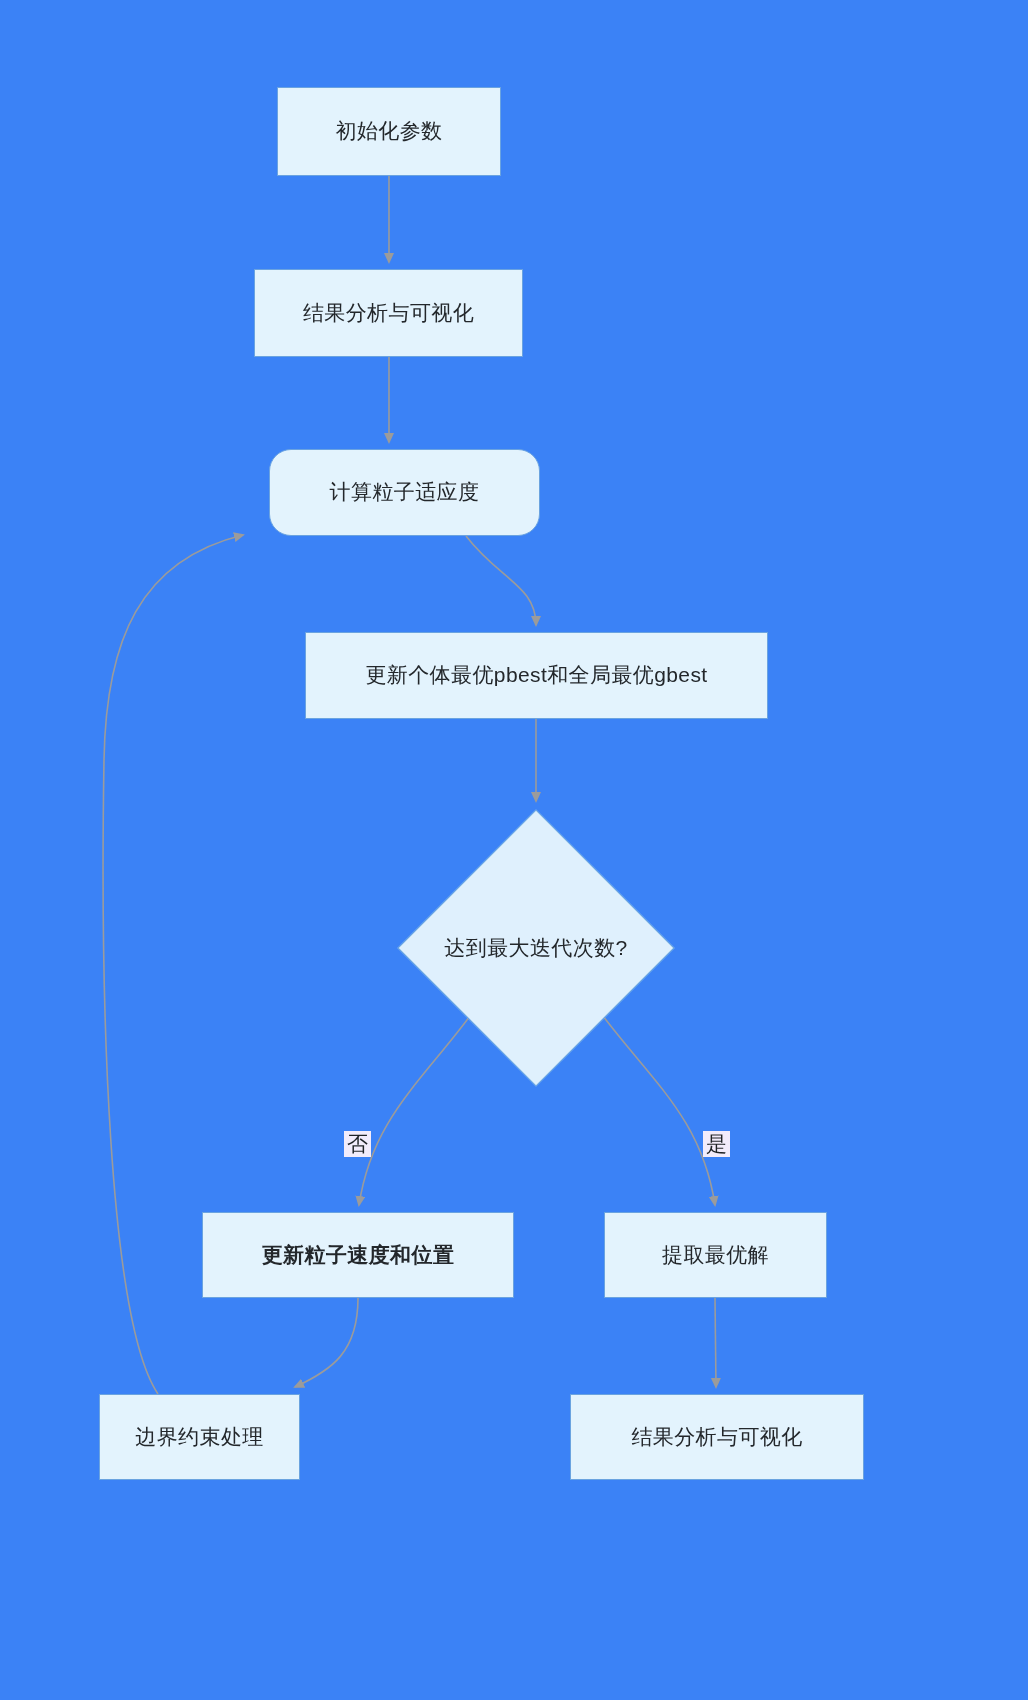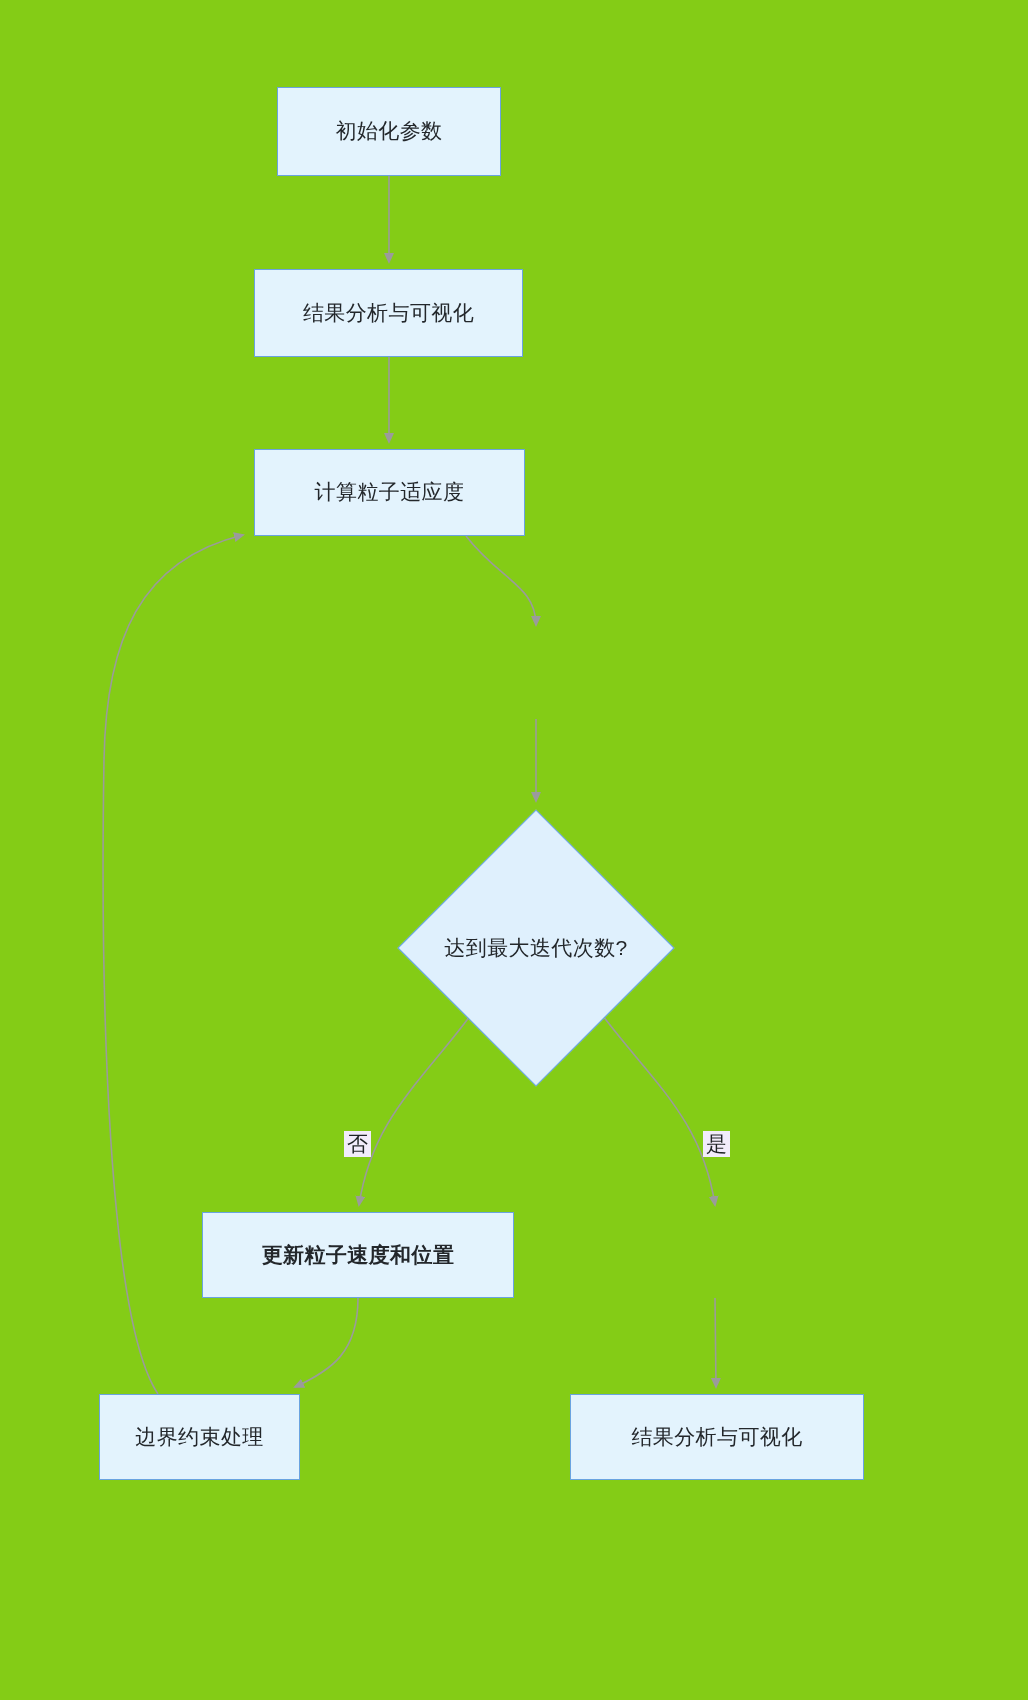--- a/index.html
+++ b/index.html
@@ -8,21 +8,21 @@
     padding: 0;
     background: #ffffff;
   }
   body {
     font-family: "Liberation Sans", "DejaVu Sans", sans-serif;
   }
   #canvas {
     position: relative;
     width: 1028px;
     height: 1700px;
-    background: #84cc16;
+    background: #3b82f6;
     overflow: hidden;
   }
   #edges {
     position: absolute;
     left: 0;
     top: 0;
     width: 1028px;
     height: 1700px;
     pointer-events: none;
   }
@@ -119,34 +119,40 @@
   </svg>
 
   <div class="node" style="left:277px; top:87px; width:224px; height:89px;">
     <span class="node-label">初始化参数</span>
   </div>
 
   <div class="node" style="left:254px; top:269px; width:269px; height:88px;">
     <span class="node-label">结果分析与可视化</span>
   </div>
 
-  <div class="node" style="left:254px; top:449px; width:271px; height:87px;">
+  <div class="node" style="left:269px; top:449px; width:271px; height:87px;border-radius:22px;">
     <span class="node-label">计算粒子适应度</span>
   </div>
 
+  <div class="node" style="left:305px; top:632px; width:463px; height:87px;">
+    <span class="node-label">更新个体最优pbest和全局最优gbest</span>
+  </div>
 
   <div class="diamond-wrap" style="left:396px; top:808px; width:280px; height:280px;">
     <div class="diamond-shape"></div>
     <span class="diamond-text">达到最大迭代次数?</span>
   </div>
 
   <div class="node" style="left:202px; top:1212px; width:312px; height:86px;font-weight:bold;">
     <span class="node-label">更新粒子速度和位置</span>
   </div>
 
+  <div class="node" style="left:604px; top:1212px; width:223px; height:86px;">
+    <span class="node-label">提取最优解</span>
+  </div>
 
   <div class="node" style="left:99px; top:1394px; width:201px; height:86px;">
     <span class="node-label">边界约束处理</span>
   </div>
 
   <div class="node" style="left:570px; top:1394px; width:294px; height:86px;font-family:Liberation Serif, serif;">
     <span class="node-label">结果分析与可视化</span>
   </div>
 
   <div class="edge-label" style="left:344px; top:1131px;">否</div>

